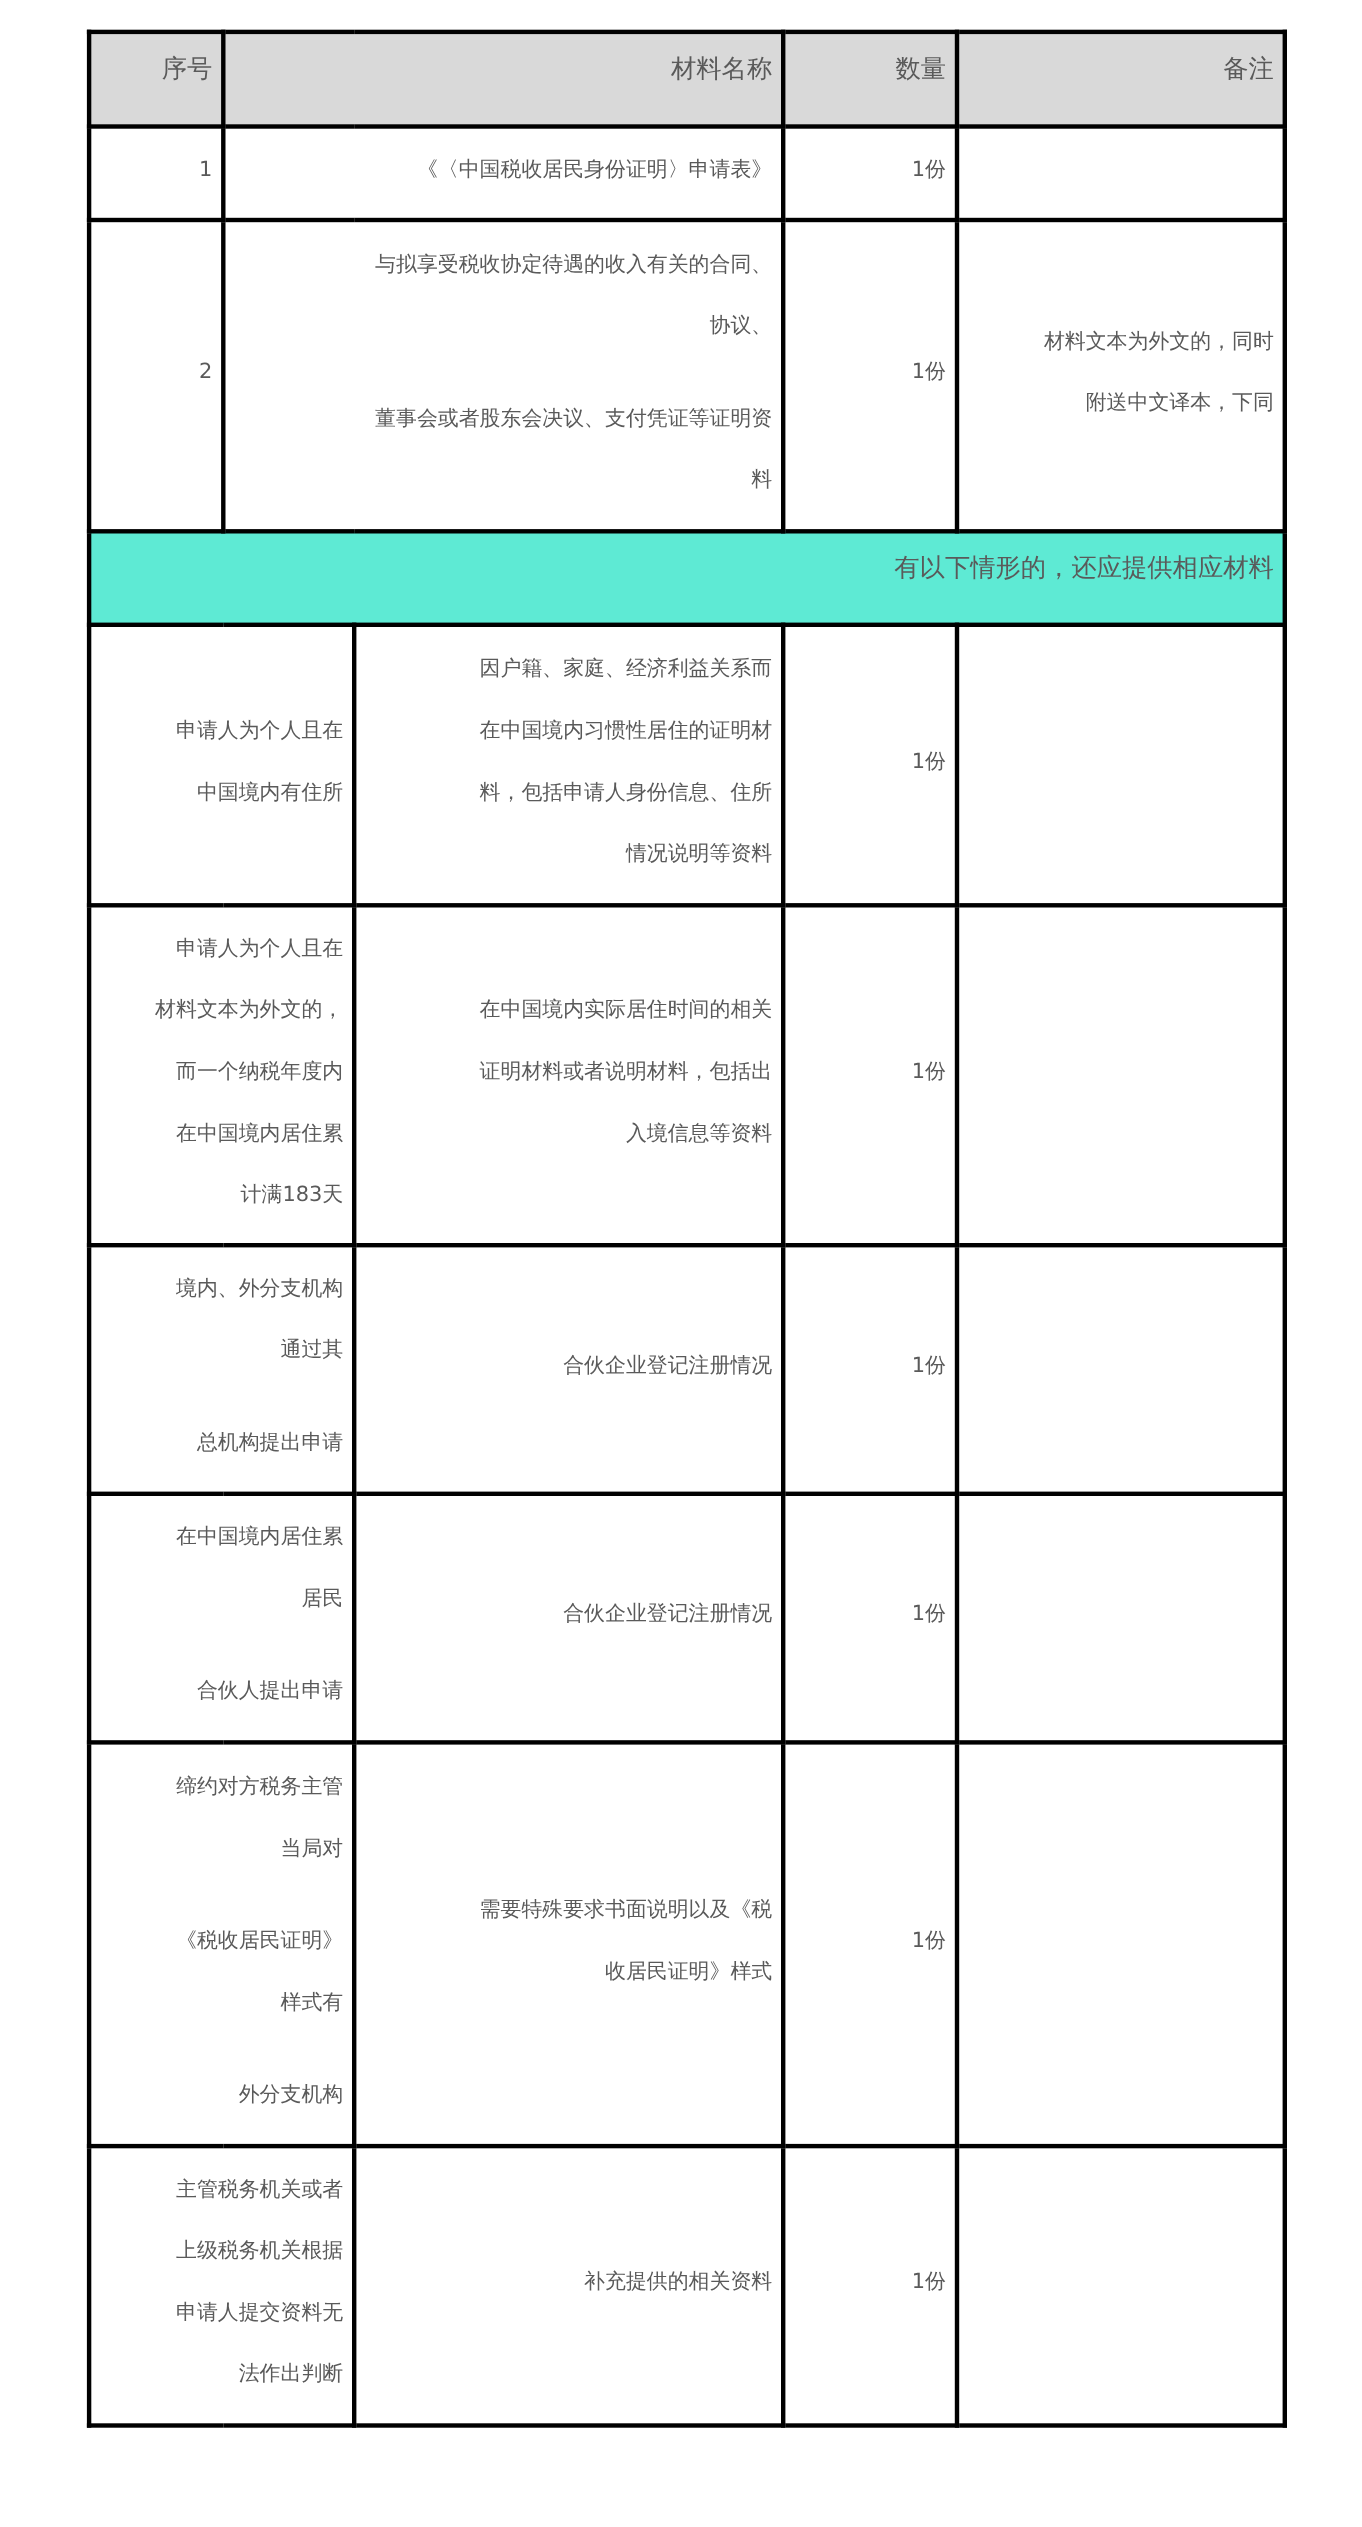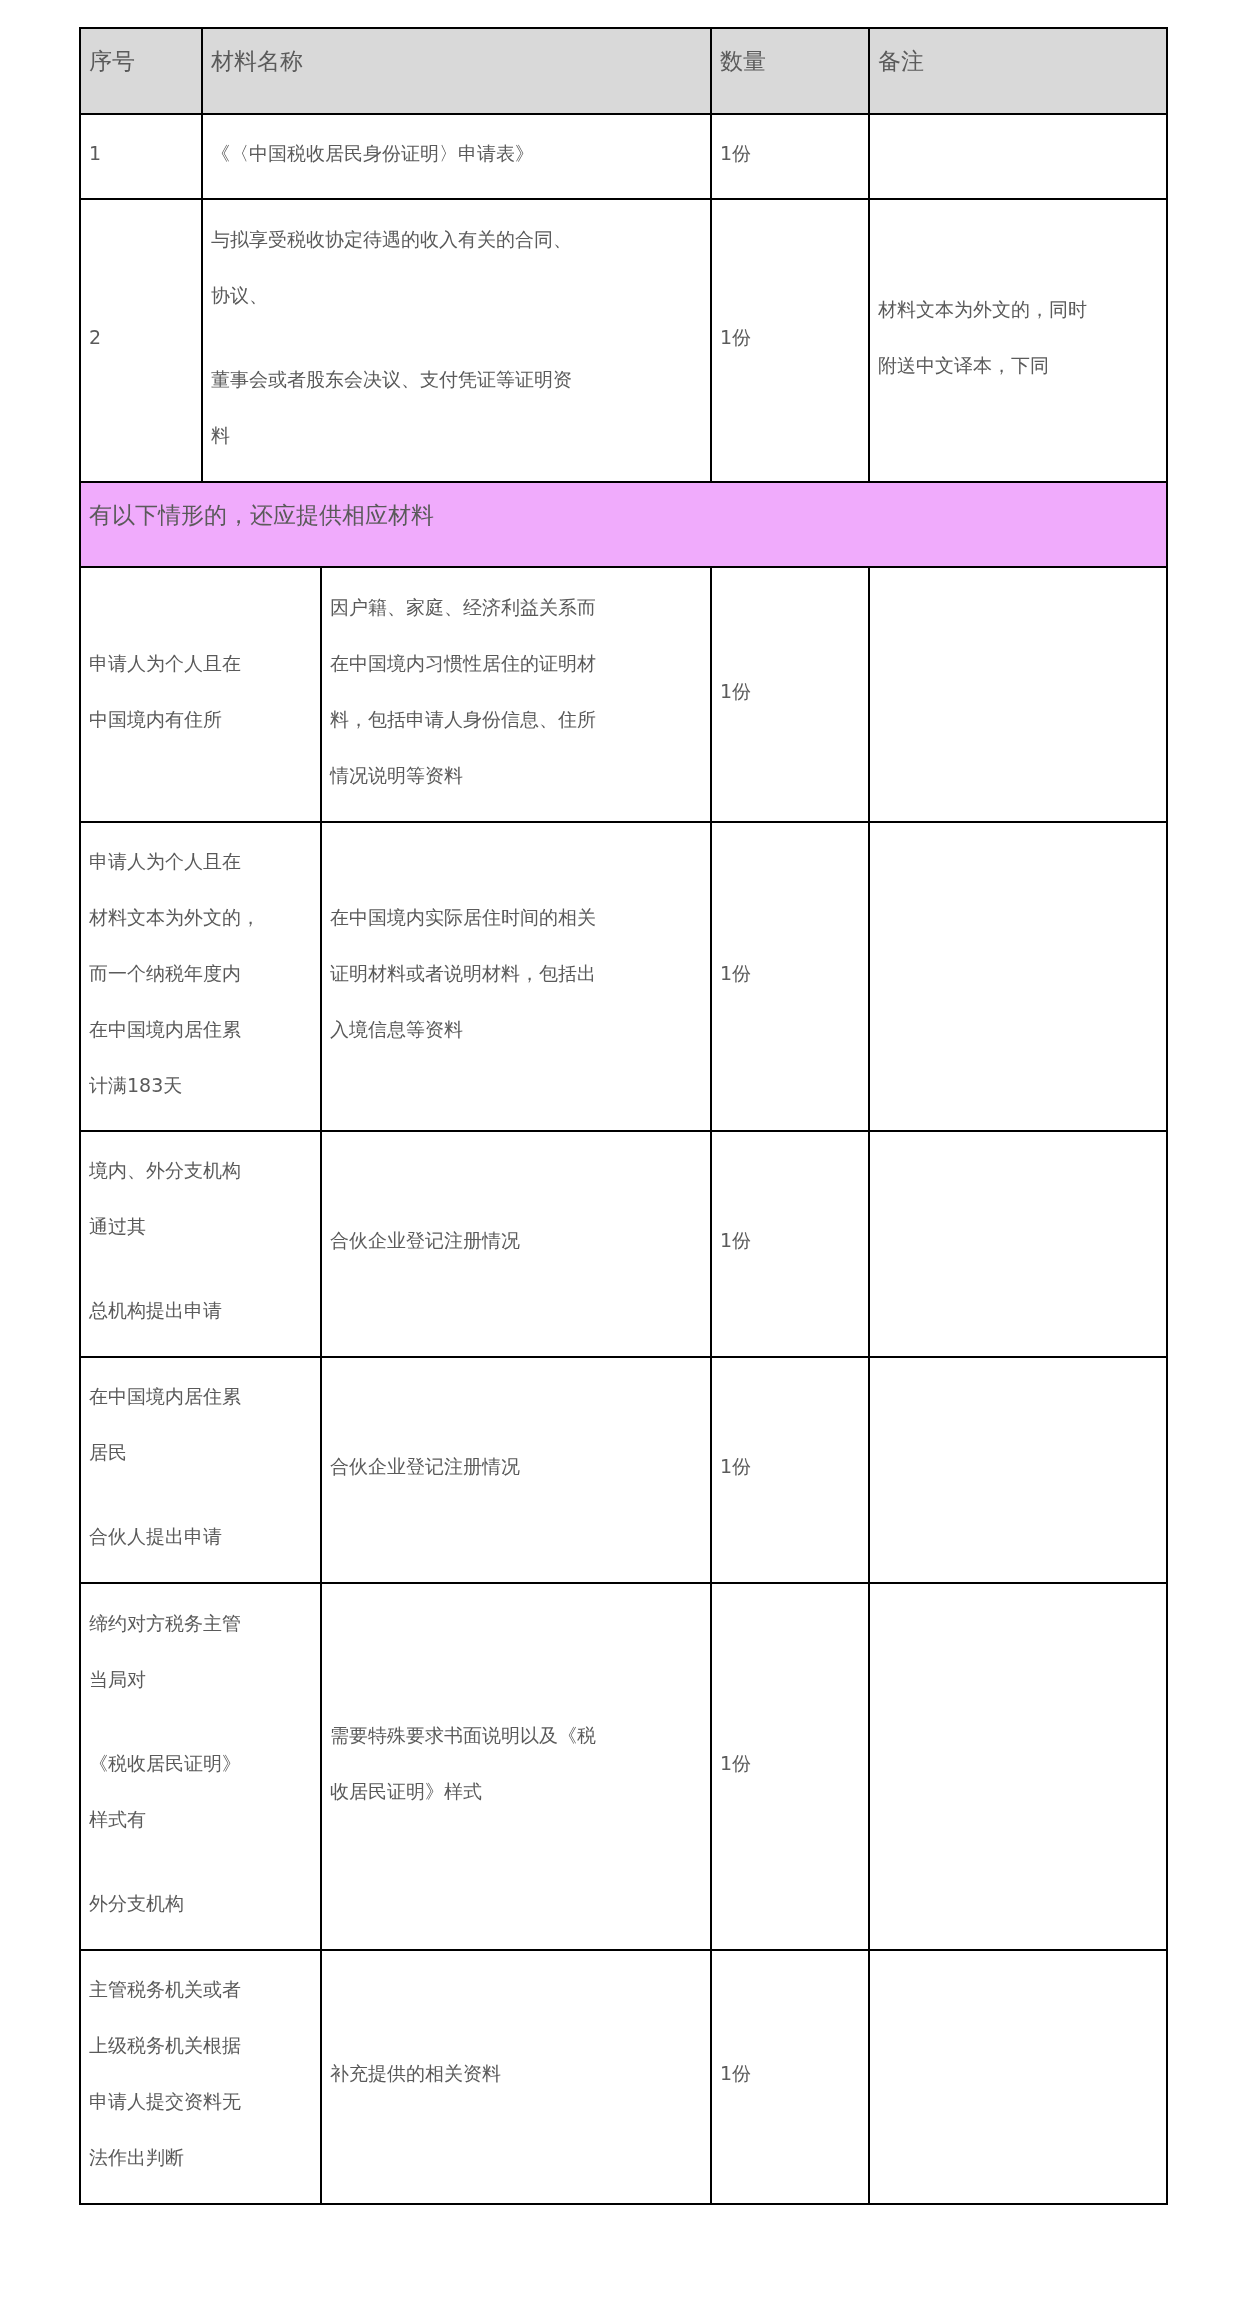--- a/index.html
+++ b/index.html
@@ -3,26 +3,26 @@
 <meta charset="utf-8">
 <style>
   html, body { margin: 0; padding: 0; background: #ffffff; }
   body { width: 1238px; height: 2297px; position: relative; overflow: hidden;
          font-family: "DejaVu Sans", "Liberation Sans", sans-serif; color: #5a5a5a; }
   .doc-table {
     position: absolute; left: 79px; top: 27px; width: 1087px;
     border-collapse: collapse; table-layout: fixed;
   }
   .doc-table td {
-    border: 2px solid #000000; text-align: left; vertical-align: middle;
+    border: 4px solid #000000; text-align: right; vertical-align: middle;
     padding: 4px 8px 12px 8px; font-size: 19px; line-height: 56px;
     word-break: break-all; box-sizing: border-box;
   }
   .doc-table td.hd { background: #d9d9d9; font-size: 23px; vertical-align: top; }
-  .doc-table td.sect { background: #f0abfc; font-size: 23px; vertical-align: top; }
+  .doc-table td.sect { background: #5eead4; font-size: 23px; vertical-align: top; }
   .line { display: block; white-space: nowrap; }
   .para + .para { margin-top: 28px; }
   .para { display: block; }
 </style>
 </head>
 <body>
 
 <table class="doc-table">
   <colgroup>
     <col style="width:122px">

